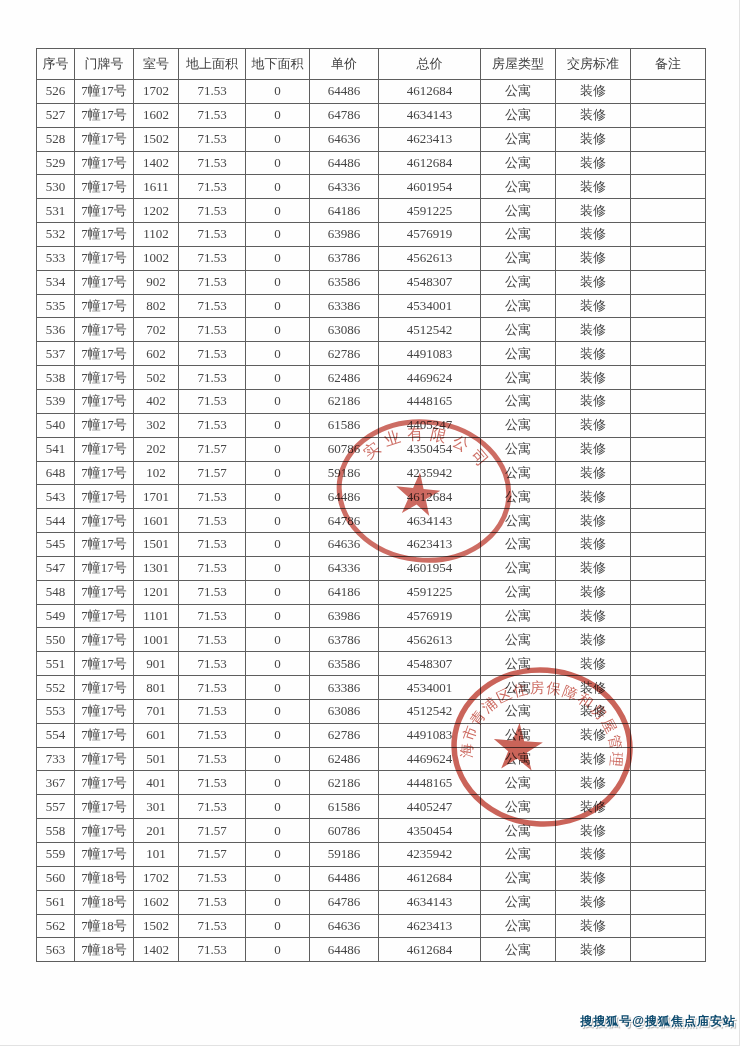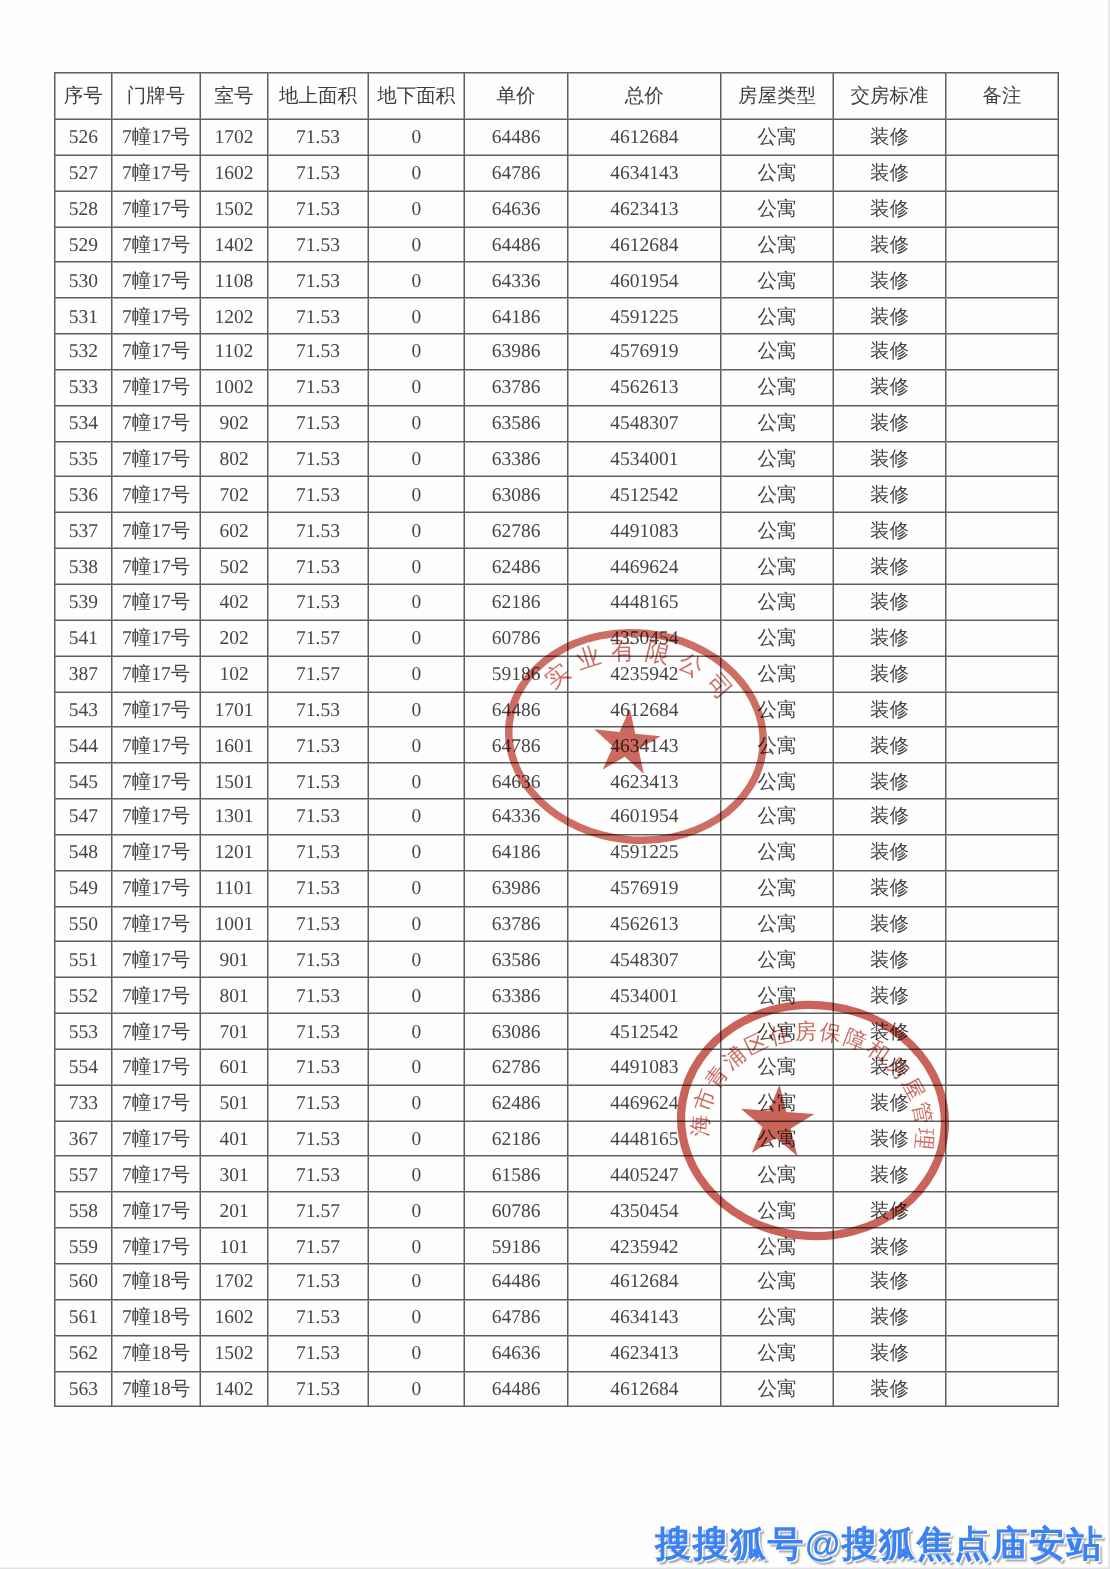--- a/index.html
+++ b/index.html
@@ -22,22 +22,22 @@
     padding:0;overflow:hidden;white-space:nowrap;
   }
   table.price thead tr{height:31px;}
   table.price tbody tr{height:23.85px;}
   table.price th{font-weight:normal;color:#3f3f3f;}
   .stamp{position:absolute;mix-blend-mode:multiply;pointer-events:none;}
   .stamp svg{overflow:visible;}
   .watermark{
     position:absolute;top:1013px;right:3px;
     font-family:"Liberation Sans","DejaVu Sans",sans-serif;
-    font-size:24px;font-weight:bold;letter-spacing:1px;
-    color:#3b82f6;
+    font-size:12px;font-weight:bold;letter-spacing:1px;
+    color:#0c4a6e;
     text-shadow:1px 1px 0 #ffffff, 2px 2px 1px rgba(100,100,100,0.55);
   }
 </style>
 </head>
 <body>
 
 <div class="page">
 
   <table class="price">
     <colgroup>
@@ -111,21 +111,21 @@
           <td>0</td>
           <td>64486</td>
           <td>4612684</td>
           <td>公寓</td>
           <td>装修</td>
           <td></td>
         </tr>
         <tr>
           <td>530</td>
           <td>7幢17号</td>
-          <td>1108</td>
+          <td>1611</td>
           <td>71.53</td>
           <td>0</td>
           <td>64336</td>
           <td>4601954</td>
           <td>公寓</td>
           <td>装修</td>
           <td></td>
         </tr>
         <tr>
           <td>531</td>
@@ -229,33 +229,45 @@
           <td>402</td>
           <td>71.53</td>
           <td>0</td>
           <td>62186</td>
           <td>4448165</td>
           <td>公寓</td>
           <td>装修</td>
           <td></td>
         </tr>
         <tr>
+          <td>540</td>
+          <td>7幢17号</td>
+          <td>302</td>
+          <td>71.53</td>
+          <td>0</td>
+          <td>61586</td>
+          <td>4405247</td>
+          <td>公寓</td>
+          <td>装修</td>
+          <td></td>
+        </tr>
+        <tr>
           <td>541</td>
           <td>7幢17号</td>
           <td>202</td>
           <td>71.57</td>
           <td>0</td>
           <td>60786</td>
           <td>4350454</td>
           <td>公寓</td>
           <td>装修</td>
           <td></td>
         </tr>
         <tr>
-          <td>387</td>
+          <td>648</td>
           <td>7幢17号</td>
           <td>102</td>
           <td>71.57</td>
           <td>0</td>
           <td>59186</td>
           <td>4235942</td>
           <td>公寓</td>
           <td>装修</td>
           <td></td>
         </tr>

